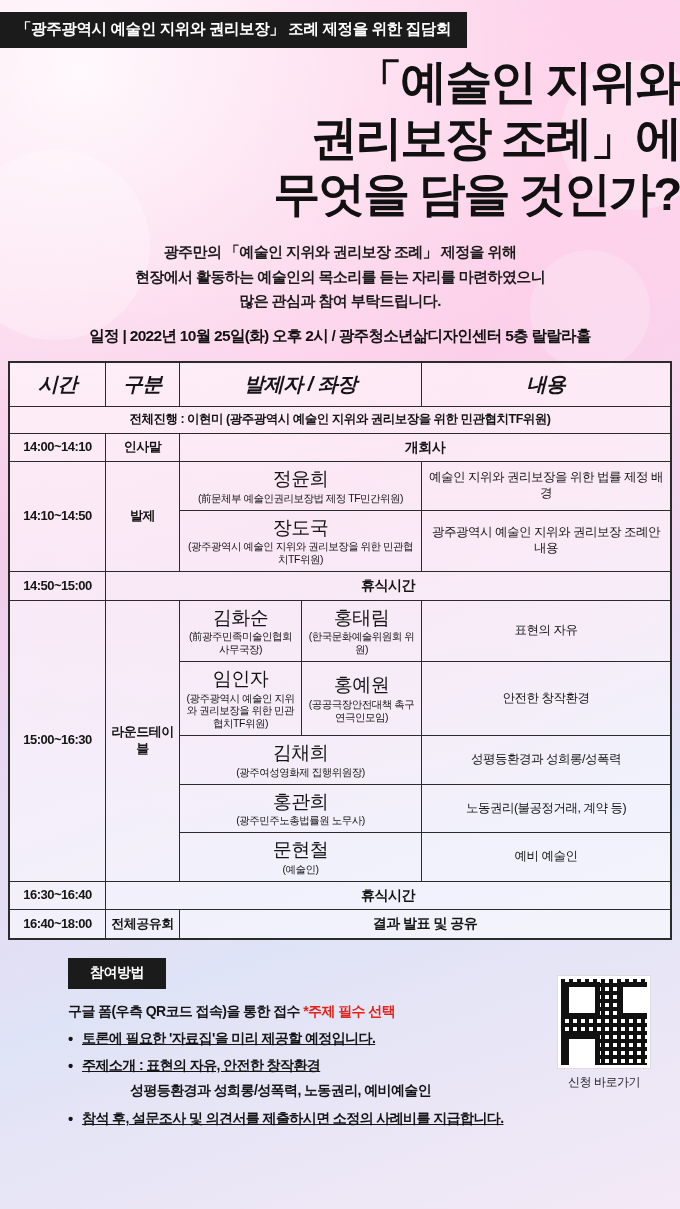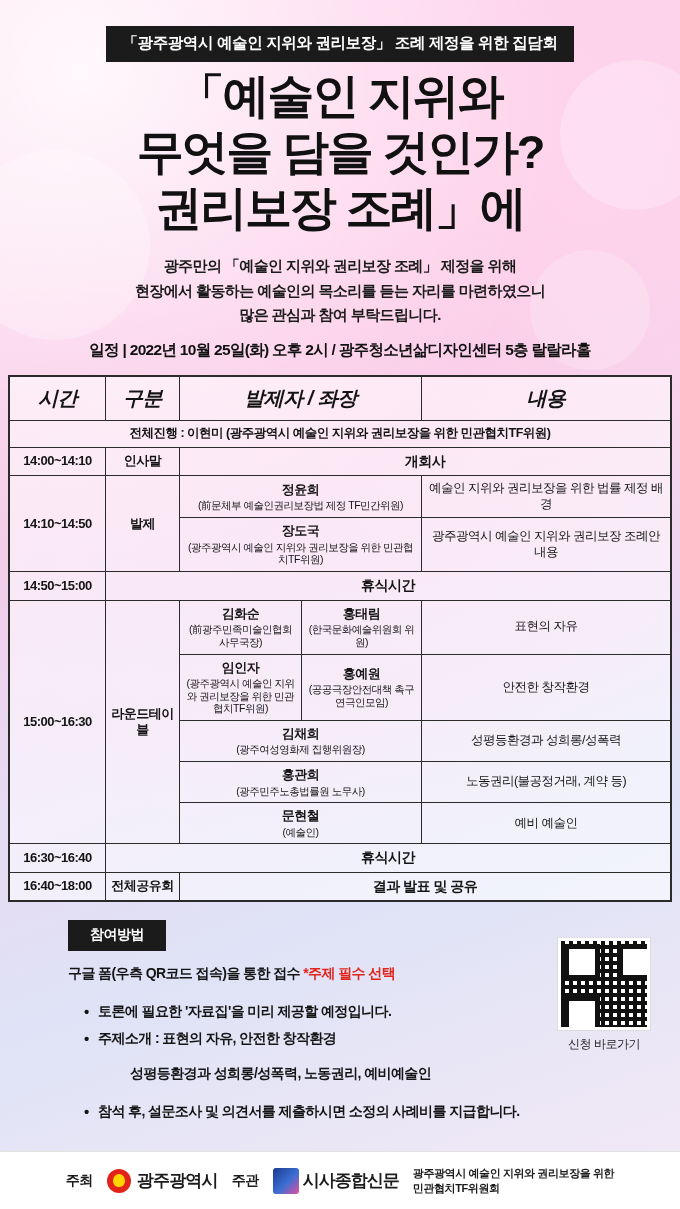--- a/index.html
+++ b/index.html
@@ -27,22 +27,22 @@
     background: rgba(255,255,255,0.28);
   }
   .c1 { width: 190px; height: 190px; left: -40px; top: 150px; }
   .c2 { width: 150px; height: 150px; right: -30px; top: 60px; background: rgba(255,255,255,0.25); }
   .c3 { width: 120px; height: 120px; right: 30px; top: 250px; background: rgba(255,255,255,0.2); }
 
   .content { position: relative; z-index: 2; }
 
   
   .kicker-wrap {
-    text-align: center;
-    padding-top: 26px;
+    text-align: left;
+    padding-top: 12px;
     border-radius: 19px;
   }
   .kicker {
     display: inline-block;
     background: #1b1b1b;
     color: #ffffff;
     font-size: 15.5px;
     font-weight: bold;
     letter-spacing: -0.4px;
     padding: 7px 16px 8px;
@@ -50,21 +50,21 @@
   }
   .subhead {
     text-align: center;
     margin-top: 16px;
     font-size: 25px;
     font-weight: bold;
     color: #1b1b1b;
     letter-spacing: -1.2px;
   }
   .title {
-    text-align: center;
+    text-align: right;
     margin-top: 6px;
     font-size: 47px;
     font-weight: bold;
     line-height: 1.19;
     letter-spacing: -2.2px;
     color: #111111;
   }
   .title .line { display: block; }
 
   .lead {
@@ -118,21 +118,21 @@
     font-weight: bold;
     padding: 6px 4px;
   }
   td.fullrow {
     font-size: 14px;
     font-weight: bold;
     padding: 8px 4px;
   }
   td.time { font-size: 13px; font-weight: bold; }
   td.gubun { font-size: 13px; font-weight: bold; }
-  .nm { font-size: 13px; font-weight: bold; display: block; }
+  .nm { font-size: 19px; font-weight: normal; display: block; }
   .af { font-size: 10.5px; display: block; line-height: 1.22; margin-top: 1px; }
   td.detail { font-size: 12.5px; }
 
   
   .part {
     margin: 18px 0 0 0;
     padding: 0 26px;
     position: relative;
     min-height: 175px;
   }
@@ -149,21 +149,21 @@
   .part-body {
     margin-top: 12px;
     padding-left: 42px;
     font-size: 14px;
     color: #141414;
     letter-spacing: -0.6px;
     line-height: 1.55;
   }
   .part-lead { font-weight: bold; margin-bottom: 6px; }
   .req { color: #e2231a; font-weight: bold; }
-  ul.part-list { list-style: none; margin: 16px; padding: 0; }
+  ul.part-list { list-style: none; margin: 0; padding: 0; text-decoration: underline; }
   ul.part-list li {
     position: relative;
     padding-left: 14px;
     margin-bottom: 5px;
     font-weight: bold;
   }
   ul.part-list li::before {
     content: "•";
     position: absolute; left: 0; top: -1px;
     font-size: 15px;
@@ -283,22 +283,22 @@
 
   <div class="content">
 
     <div class="kicker-wrap">
       <span class="kicker">「광주광역시 예술인 지위와 권리보장」 조례 제정을 위한 집담회</span>
     </div>
 
 
     <div class="title">
       <span class="line">「예술인 지위와</span>
+      <span class="line">권리보장 조례」에</span>
       <span class="line">무엇을 담을 것인가?</span>
-      <span class="line">권리보장 조례」에</span>
     </div>
 
     <div class="lead">
       <div>광주만의 「예술인 지위와 권리보장 조례」 제정을 위해</div>
       <div>현장에서 활동하는 예술인의 목소리를 듣는 자리를 마련하였으니</div>
       <div>많은 관심과 참여 부탁드립니다.</div>
     </div>
 
     <div class="schedule-line">일정 | 2022년 10월 25일(화) 오후 2시 / 광주청소년삶디자인센터 5층 랄랄라홀</div>
 
@@ -424,29 +424,13 @@
       </div>
 
       <div class="qr-box">
         <div class="qr-img"></div>
         <div class="qr-label">신청 바로가기</div>
       </div>
     </div>
 
   </div>
 
-  <div class="footer">
-    <span class="f-label">주최</span>
-    <span class="f-org">
-      <span class="gj-mark"></span>
-      <span>광주광역시</span>
-    </span>
-    <span class="f-label">주관</span>
-    <span class="news-mark">
-      <span class="news-sq"></span>
-      <span class="news-text">시사종합신문</span>
-    </span>
-    <span class="f-host">
-      <div>광주광역시 예술인 지위와 권리보장을 위한</div>
-      <div>민관협치TF위원회</div>
-    </span>
-  </div>
 </div>
 
 </body></html>

